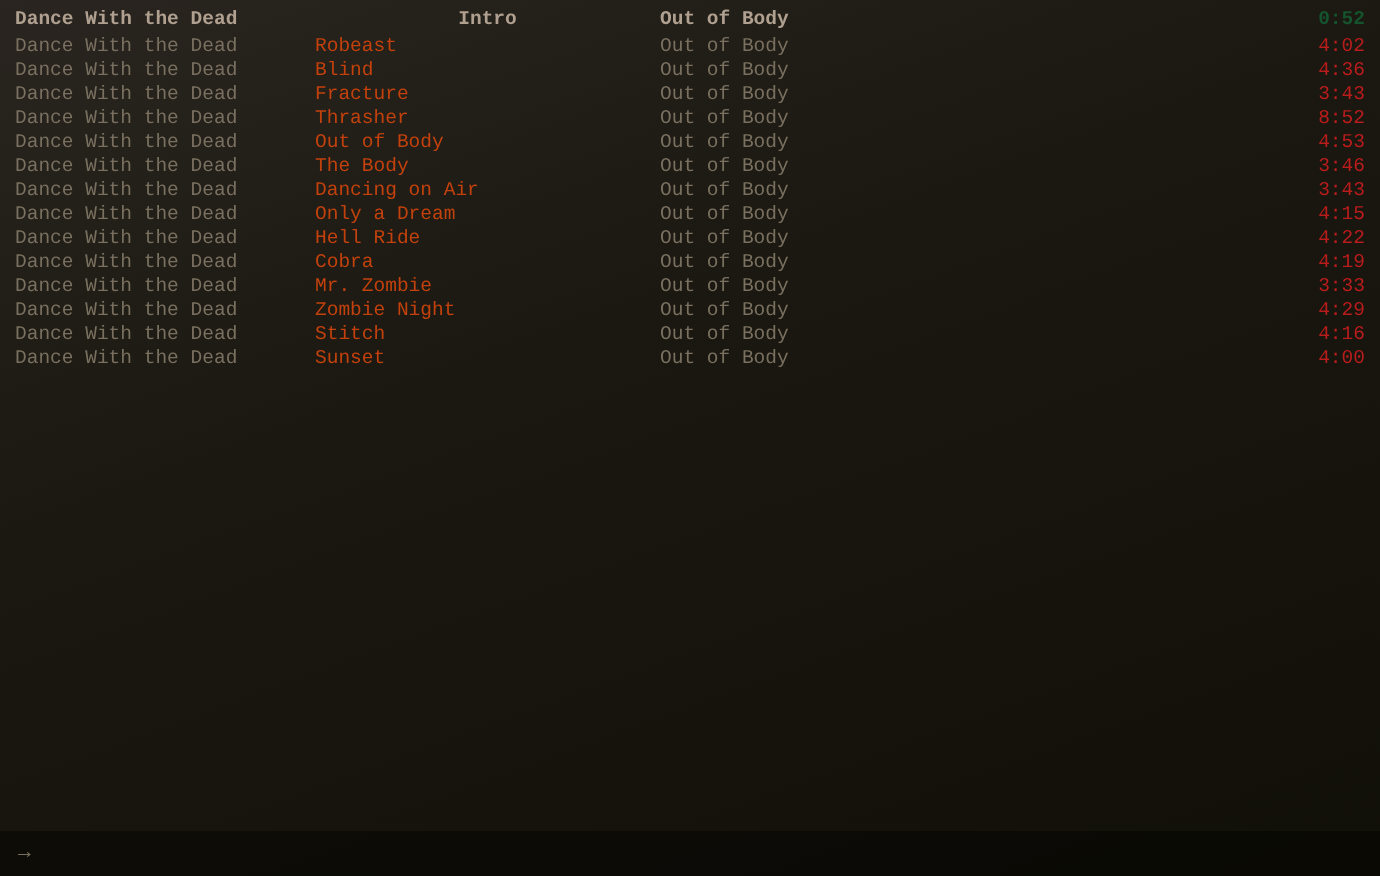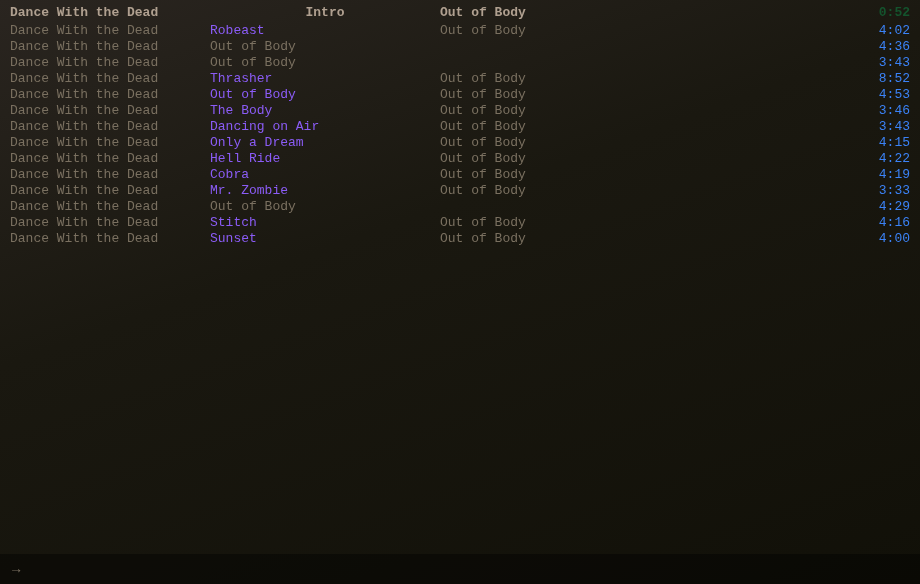--- a/index.html
+++ b/index.html
@@ -40,41 +40,41 @@
       color: #7a7060;
     }
 
     .track-row.header .col-artist {
       color: #b0a090;
     }
 
     .col-title {
       width: 230px;
       min-width: 230px;
-      color: #8b5cf6;
+      color: #c2410c;
     }
 
     .track-row.header .col-title {
       color: #b0a090;
       text-align: center;
     }
 
     .col-album {
       flex: 1;
       color: #7a7060;
     }
 
     .track-row.header .col-album {
       color: #b0a090;
     }
 
     .col-duration {
       width: 60px;
       text-align: right;
-      color: #3b82f6;
+      color: #b91c1c;
     }
 
     .track-row.header .col-duration {
       color: #14532d;
     }
 
     .bottom-bar {
       position: absolute;
       bottom: 0;
       left: 0;
@@ -104,25 +104,27 @@
   </div>
 
 <div class="track-row">
       <span class="col-artist">Dance With the Dead</span>
       <span class="col-title">Robeast</span>
       <span class="col-album">Out of Body</span>
       <span class="col-duration">4:02</span>
     </div>
     <div class="track-row">
       <span class="col-artist">Dance With the Dead</span>
+      <span class="col-title">Blind</span>
       <span class="col-album">Out of Body</span>
       <span class="col-duration">4:36</span>
     </div>
     <div class="track-row">
       <span class="col-artist">Dance With the Dead</span>
+      <span class="col-title">Fracture</span>
       <span class="col-album">Out of Body</span>
       <span class="col-duration">3:43</span>
     </div>
     <div class="track-row">
       <span class="col-artist">Dance With the Dead</span>
       <span class="col-title">Thrasher</span>
       <span class="col-album">Out of Body</span>
       <span class="col-duration">8:52</span>
     </div>
     <div class="track-row">
@@ -162,20 +164,21 @@
       <span class="col-duration">4:19</span>
     </div>
     <div class="track-row">
       <span class="col-artist">Dance With the Dead</span>
       <span class="col-title">Mr. Zombie</span>
       <span class="col-album">Out of Body</span>
       <span class="col-duration">3:33</span>
     </div>
     <div class="track-row">
       <span class="col-artist">Dance With the Dead</span>
+      <span class="col-title">Zombie Night</span>
       <span class="col-album">Out of Body</span>
       <span class="col-duration">4:29</span>
     </div>
     <div class="track-row">
       <span class="col-artist">Dance With the Dead</span>
       <span class="col-title">Stitch</span>
       <span class="col-album">Out of Body</span>
       <span class="col-duration">4:16</span>
     </div>
     <div class="track-row">

